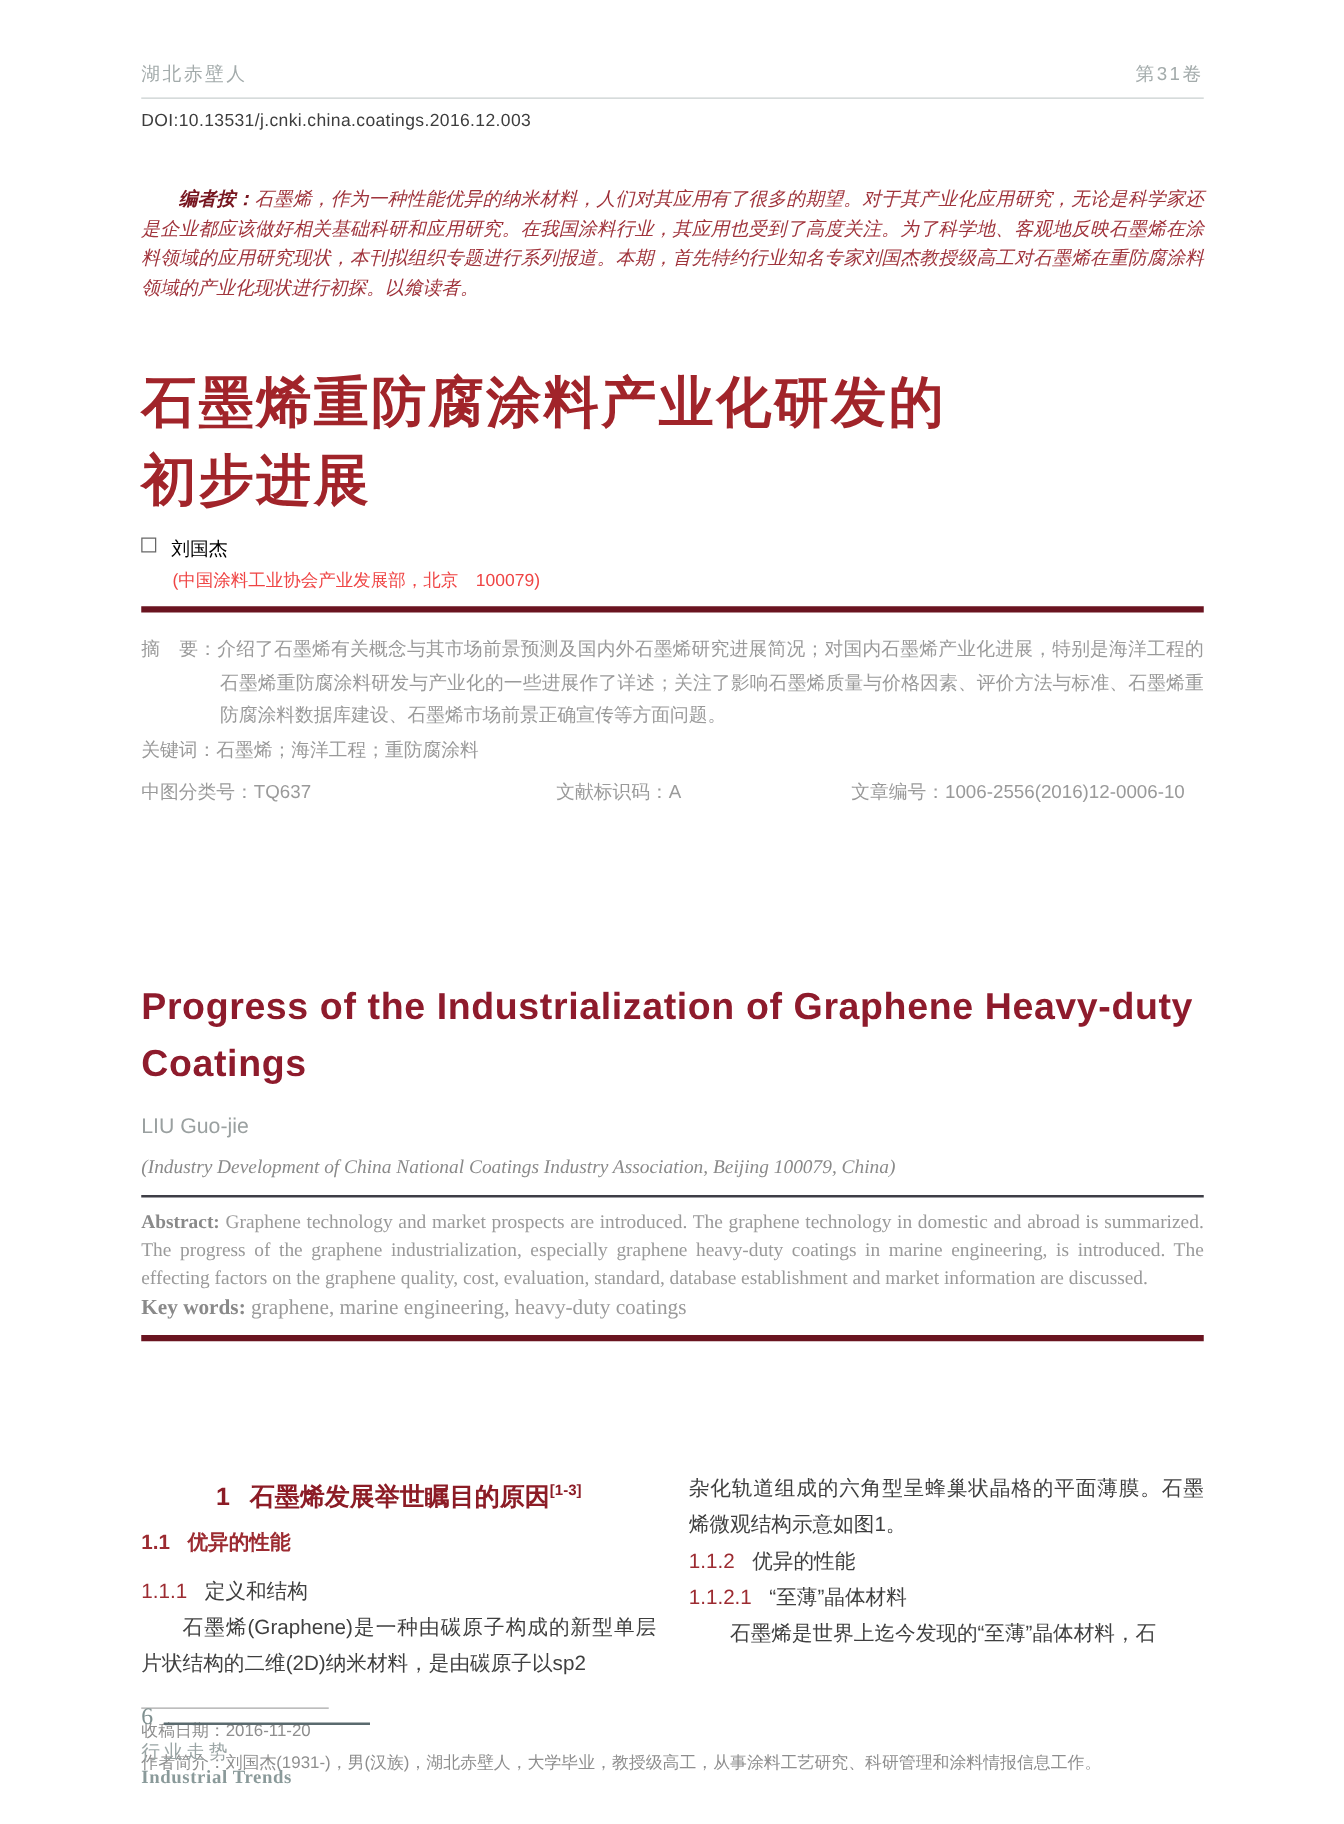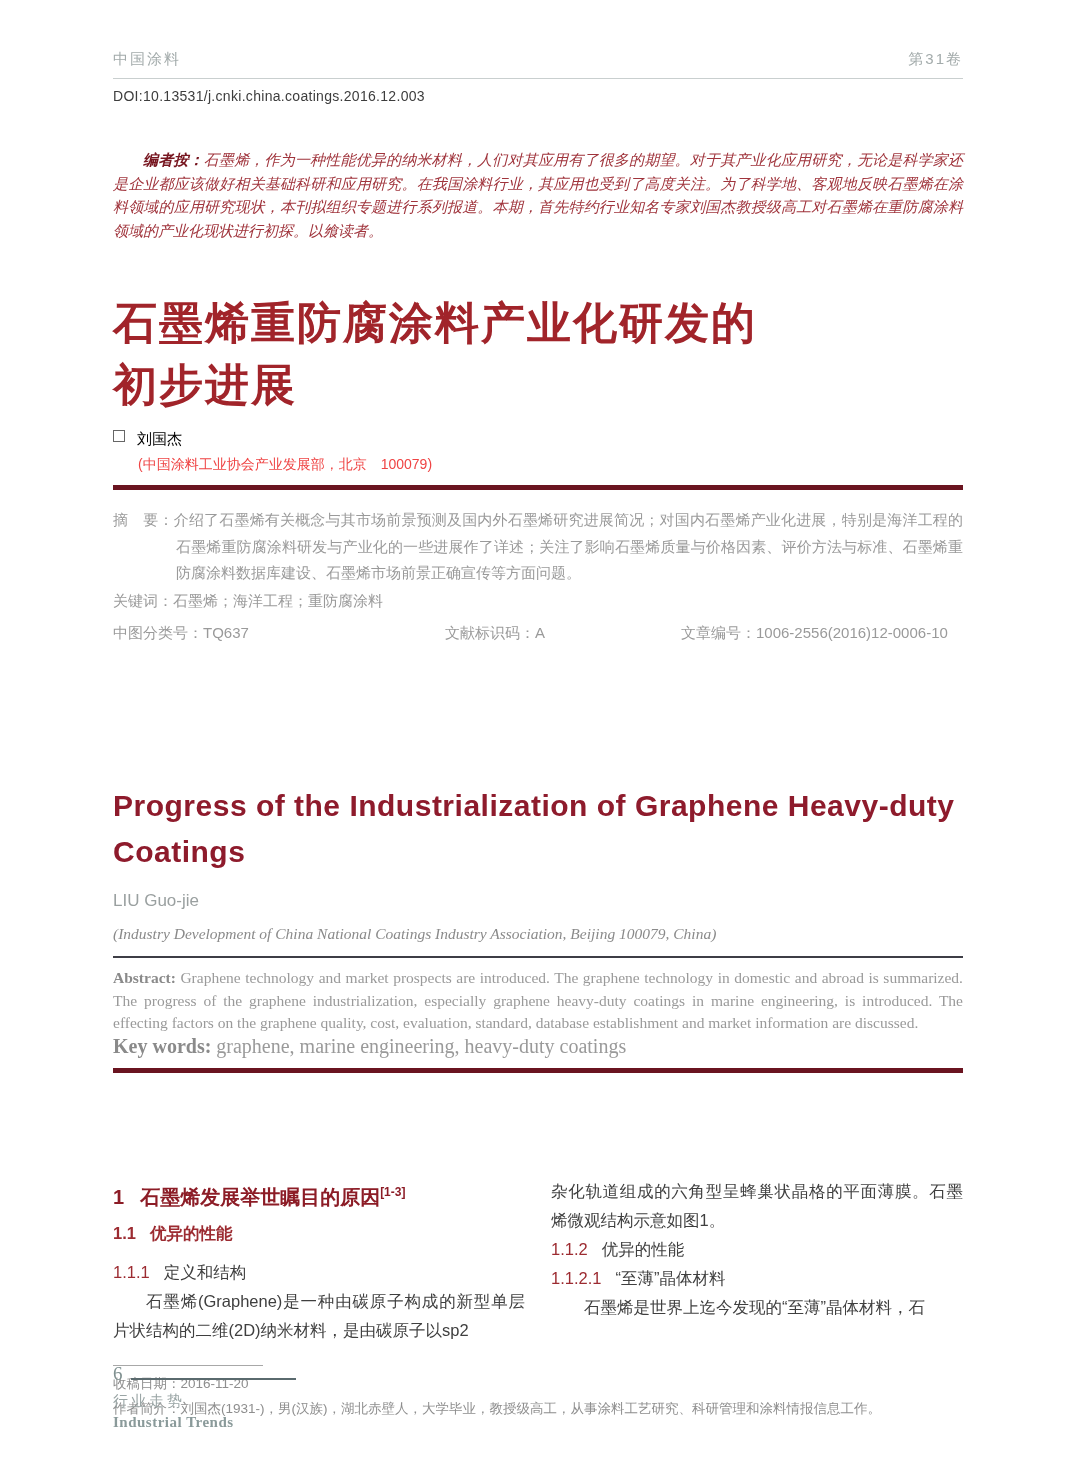--- a/index.html
+++ b/index.html
@@ -94,35 +94,35 @@
     margin-top: 9px;
     font-family: "Liberation Serif", serif;
     font-size: 15.5px;
     line-height: 22.5px;
     color: #9a9a9a;
     text-align: justify;
   }
   .en-abstract .label { font-weight: bold; color: #8a8a8a; }
   .en-keywords {
     font-family: "Liberation Serif", serif;
-    font-size: 20px; line-height: 22.5px; color: #9a9a9a;
+    font-size: 17px; line-height: 22.5px; color: #9a9a9a;
   }
   .en-keywords .label { font-weight: bold; color: #8a8a8a; }
 
   
   .body-cols {
     margin-top: 104px;
     display: flex;
     gap: 26px;
     font-size: 16.5px;
     line-height: 29px;
     color: #3f3f3f;
   }
   .col { width: calc(50% - 13px); }
-  .h1 { font-size: 20px; font-weight: bold; color: #8c1c26; line-height: 30px; margin-bottom: 7px; }
+  .h1 { font-size: 20px; font-weight: bold; color: #8c1c26; line-height: 30px; margin-bottom: 7px; text-align: center; }
   .h1 .num { margin-right: 16px; }
   .h1 sup { font-size: 12px; }
   .h2 { font-size: 16.5px; font-weight: bold; color: #9c2b31; line-height: 29px; margin-bottom: 10px; }
   .h2 .num { margin-right: 14px; }
   .h3 { font-size: 16.5px; line-height: 29px; }
   .h3 .num { color: #9c2b31; margin-right: 14px; }
   .h3 .txt { color: #3f3f3f; }
   .para { text-align: justify; }
   .indent { text-indent: 2em; }
 
@@ -138,21 +138,21 @@
   .col-cn { margin-top: 7px; color: #9aa5a5; font-size: 15px; letter-spacing: 3px; }
   .col-en { margin-top: 3px; color: #8a9a9a; font-size: 15px; font-family: "Liberation Serif", serif; font-weight: bold; letter-spacing: 0.5px; }
 </style>
 </head>
 <body>
 
 <div class="page">
   <div class="content">
 
     <div class="journal-header">
-      <span>中国涂料</span>
+      <span>湖北赤壁人</span>
       <span>第31卷</span>
     </div>
     <div class="doi">DOI:10.13531/j.cnki.china.coatings.2016.12.003</div>
 
     <p class="editor-note"><span class="label">编者按：</span><span>石墨烯，作为一种性能优异的纳米材料，人们对其应用有了很多的期望。对于其产业化应用研究，无论是科学家还是企业都应该做好相关基础科研和应用研究。在我国涂料行业，其应用也受到了高度关注。为了科学地、客观地反映石墨烯在涂料领域的应用研究现状，本刊拟组织专题进行系列报道。本期，首先特约行业知名专家刘国杰教授级高工对石墨烯在重防腐涂料领域的产业化现状进行初探。以飨读者。</span></p>
 
     <div class="cn-title">
       <div>石墨烯重防腐涂料产业化研发的</div>
       <div>初步进展</div>
     </div>

